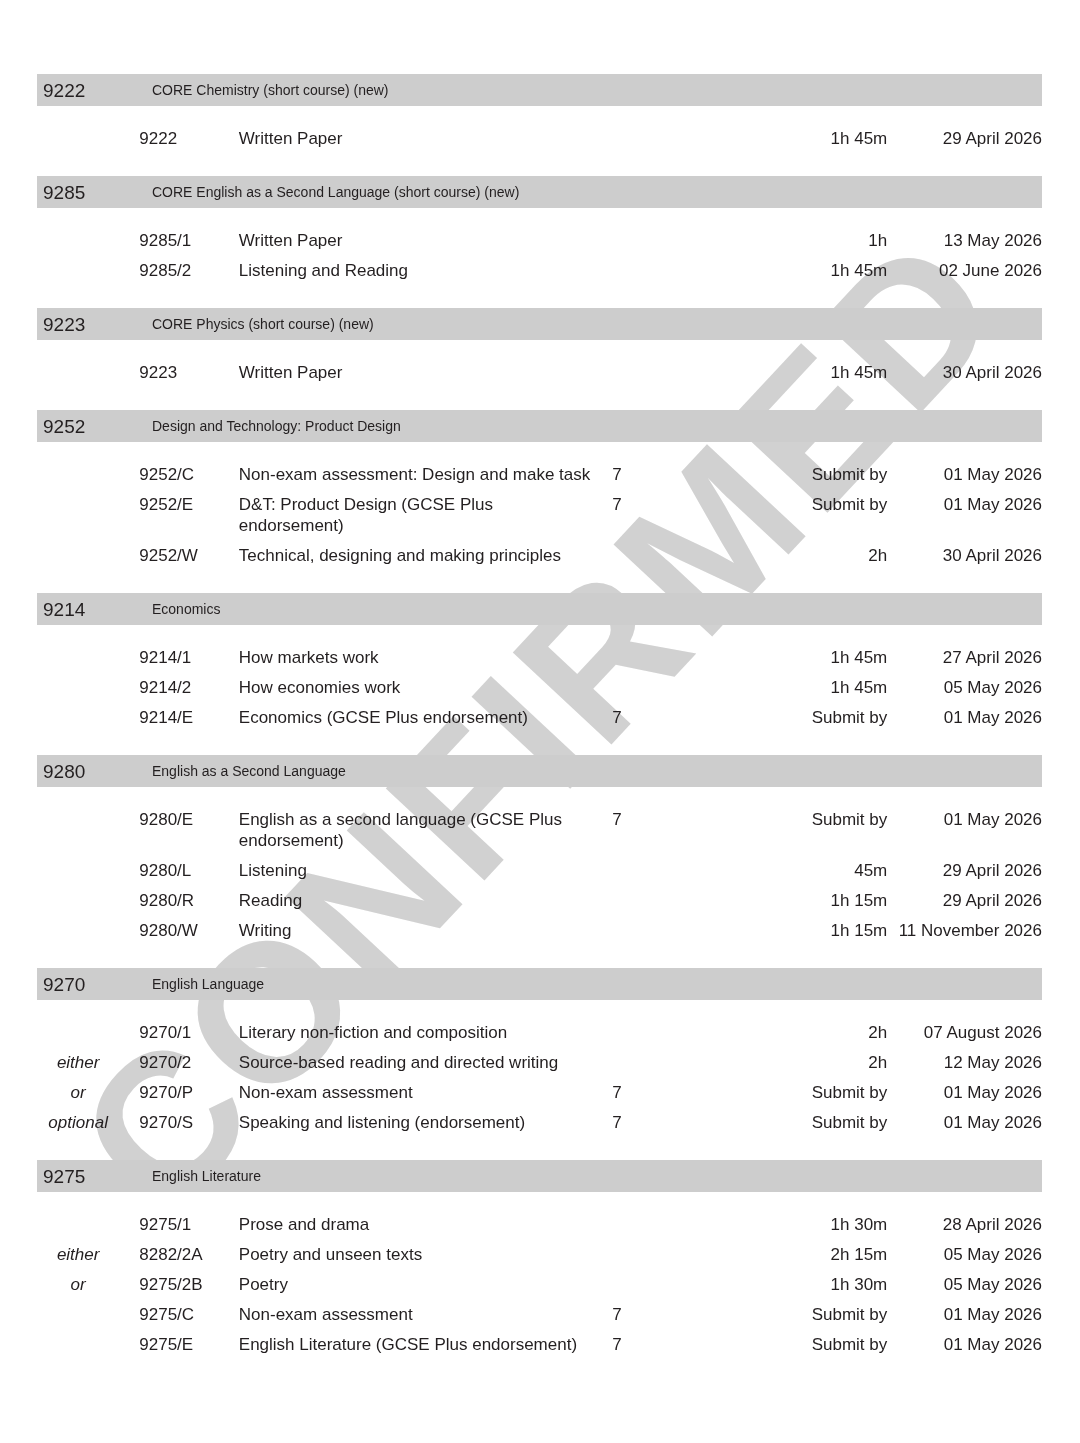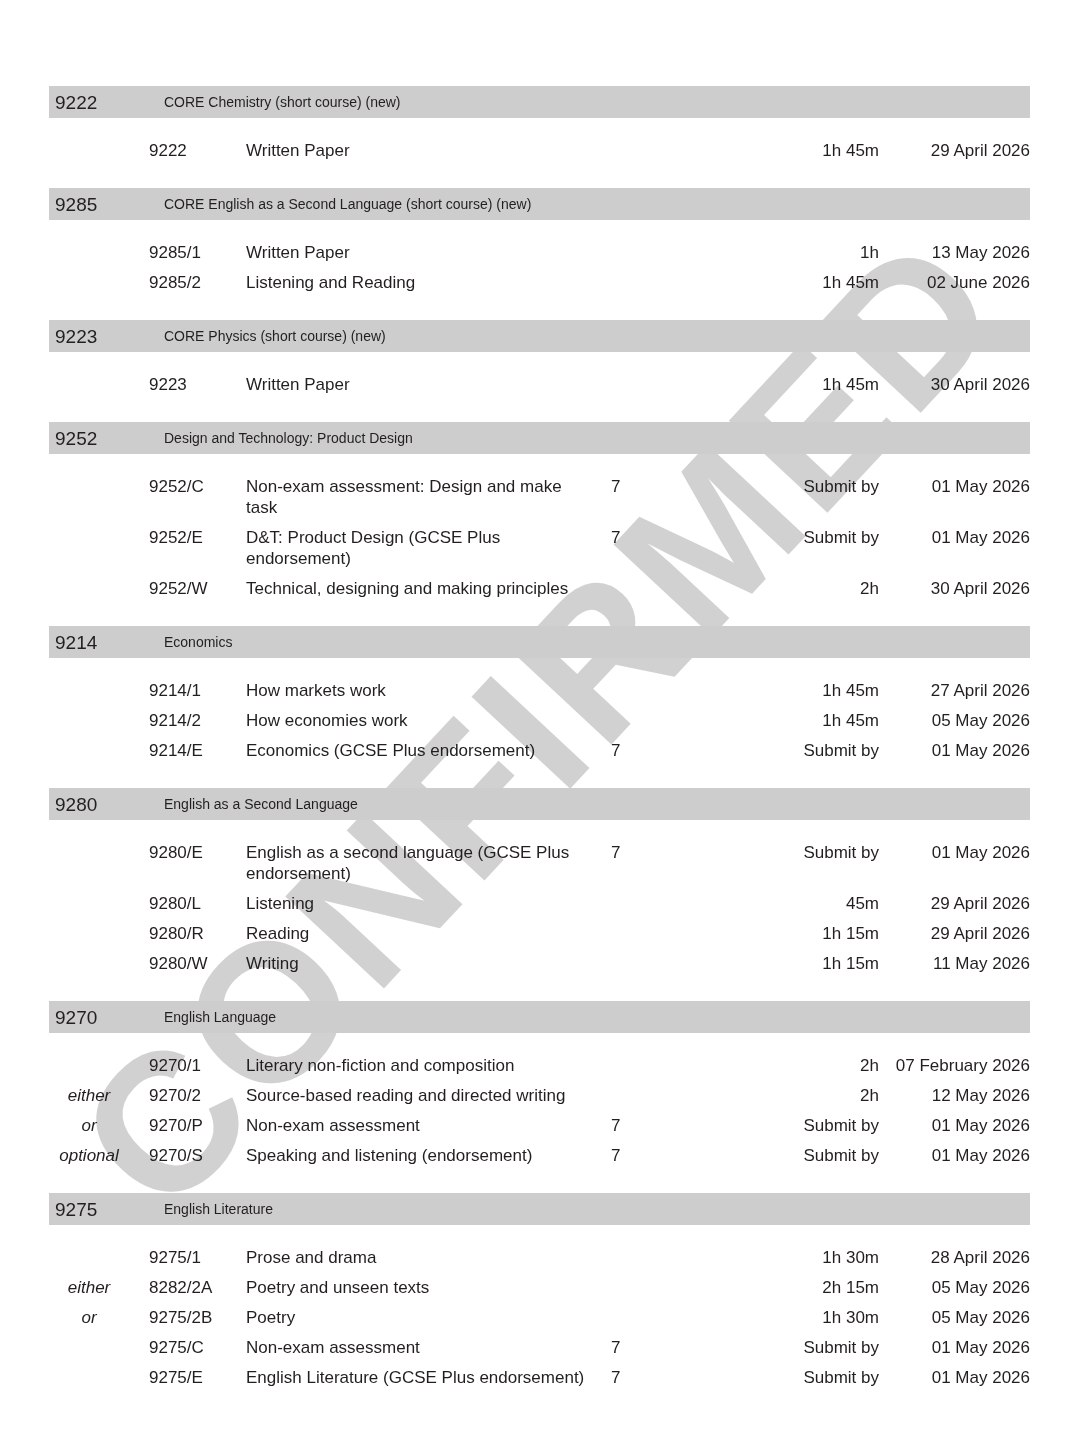--- a/index.html
+++ b/index.html
@@ -43,21 +43,21 @@
   
   #page {
     position: absolute;
     inset: 0;
     z-index: 1;
     padding: 70px 34px 0 33px;
     box-sizing: border-box;
   }
 
   .subject-block {
-    margin: 16px;
+    margin: 4px;
   }
 
   
   .subject-header {
     background: #cdcdcd;
     height: 32px;
     display: flex;
     align-items: center;
     box-sizing: border-box;
   }
@@ -265,39 +265,39 @@
             <td class="col-tier"></td>
             <td class="col-dur">1h 15m</td>
             <td class="col-date">29 April 2026</td>
           </tr>
           <tr>
             <td class="col-opt"></td>
             <td class="col-code">9280/W</td>
             <td class="col-title">Writing</td>
             <td class="col-tier"></td>
             <td class="col-dur">1h 15m</td>
-            <td class="col-date">11 May 2026</td>
+            <td class="col-date">11 November 2026</td>
           </tr>
         </tbody>
       </table>
     </div>
     <div class="subject-block">
       <div class="subject-header">
         <div class="subject-code">9270</div>
         <div class="subject-title">English Language</div>
       </div>
       <table class="components">
         <tbody>
           <tr>
             <td class="col-opt"></td>
             <td class="col-code">9270/1</td>
             <td class="col-title">Literary non-fiction and composition</td>
             <td class="col-tier"></td>
             <td class="col-dur">2h</td>
-            <td class="col-date">07 February 2026</td>
+            <td class="col-date">07 August 2026</td>
           </tr>
           <tr>
             <td class="col-opt">either</td>
             <td class="col-code">9270/2</td>
             <td class="col-title">Source-based reading and directed writing</td>
             <td class="col-tier"></td>
             <td class="col-dur">2h</td>
             <td class="col-date">12 May 2026</td>
           </tr>
           <tr>

